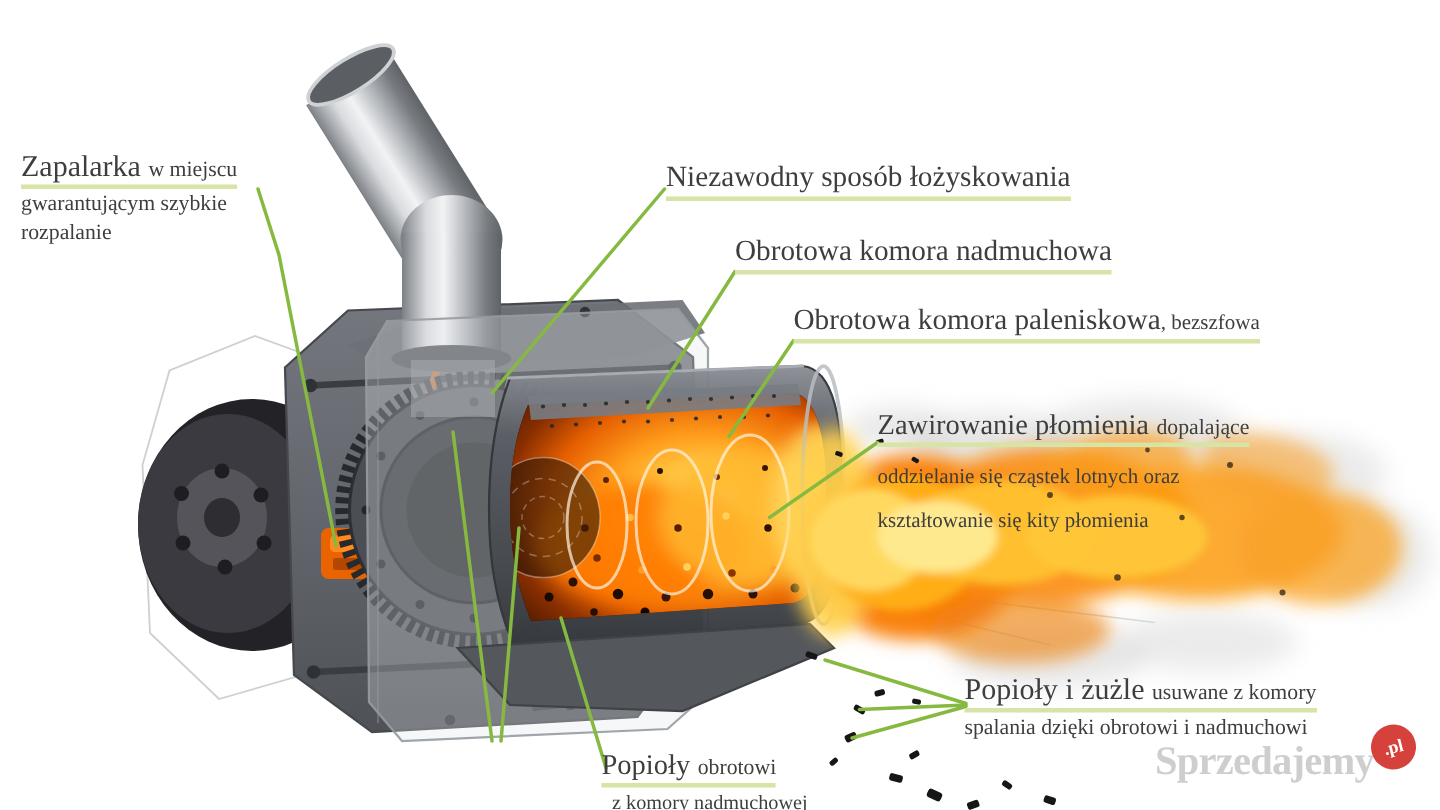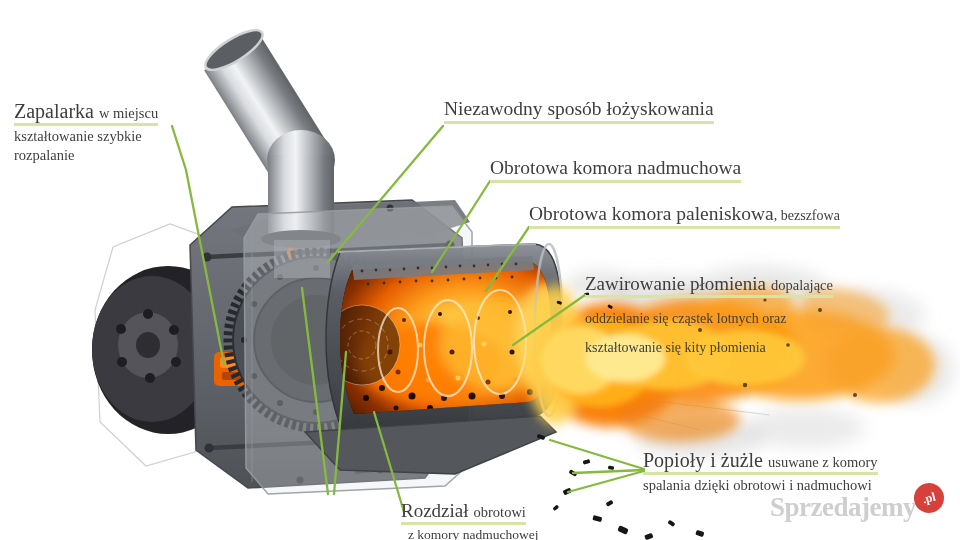--- a/index.html
+++ b/index.html
@@ -306,25 +306,25 @@
     <line x1="644" y1="469" x2="550" y2="440"></line>
     <line x1="644" y1="470" x2="573" y2="473"></line>
     <line x1="644" y1="471" x2="568" y2="492"></line>
   </g>
 </svg>
 
 <div class="label lbl-zapalarka" style="left:14px;top:100px;">
   <div class="head">
     <span class="big">Zapalarka</span><span class="small">w miejscu</span>
   </div>
-  <div class="sub">kształtowanie szybkie</div>
+  <div class="sub">gwarantującym szybkie</div>
   <div class="sub">rozpalanie</div>
 </div>
 
-<div class="label lbl-lozyskowanie" style="left:444px;top:98px;">
+<div class="label lbl-lozyskowanie" style="left:444px;top:108px;">
   <div class="head"><span class="big">Niezawodny sposób łożyskowania</span></div>
 </div>
 
 <div class="label lbl-paleniskowa" style="left:529px;top:203px;">
   <div class="head">
     <span class="big">Obrotowa komora paleniskowa</span><span class="small nogap">, bezszfowa</span>
   </div>
 </div>
 
 <div class="label lbl-nadmuchowa" style="left:490px;top:157px;">
@@ -342,21 +342,21 @@
 <div class="label lbl-popioly-zuzle" style="left:643px;top:449px;">
   <div class="head">
     <span class="big">Popioły i żużle</span><span class="small">usuwane z komory</span>
   </div>
   <div class="sub">spalania dzięki  obrotowi i nadmuchowi</div>
 </div>
 
 
 <div class="label lbl-popioly" style="left:401px;top:500px;">
   <div class="head">
-    <span class="big">Rozdział</span><span class="small">obrotowi</span>
+    <span class="big">Popioły</span><span class="small">obrotowi</span>
   </div>
   <div class="sub">z komory nadmuchowej</div>
 </div>
 
 <div id="watermark">Sprzedajemy</div>
 <div id="wm-badge">.pl</div>
 
 </div>
 
 </body></html>

